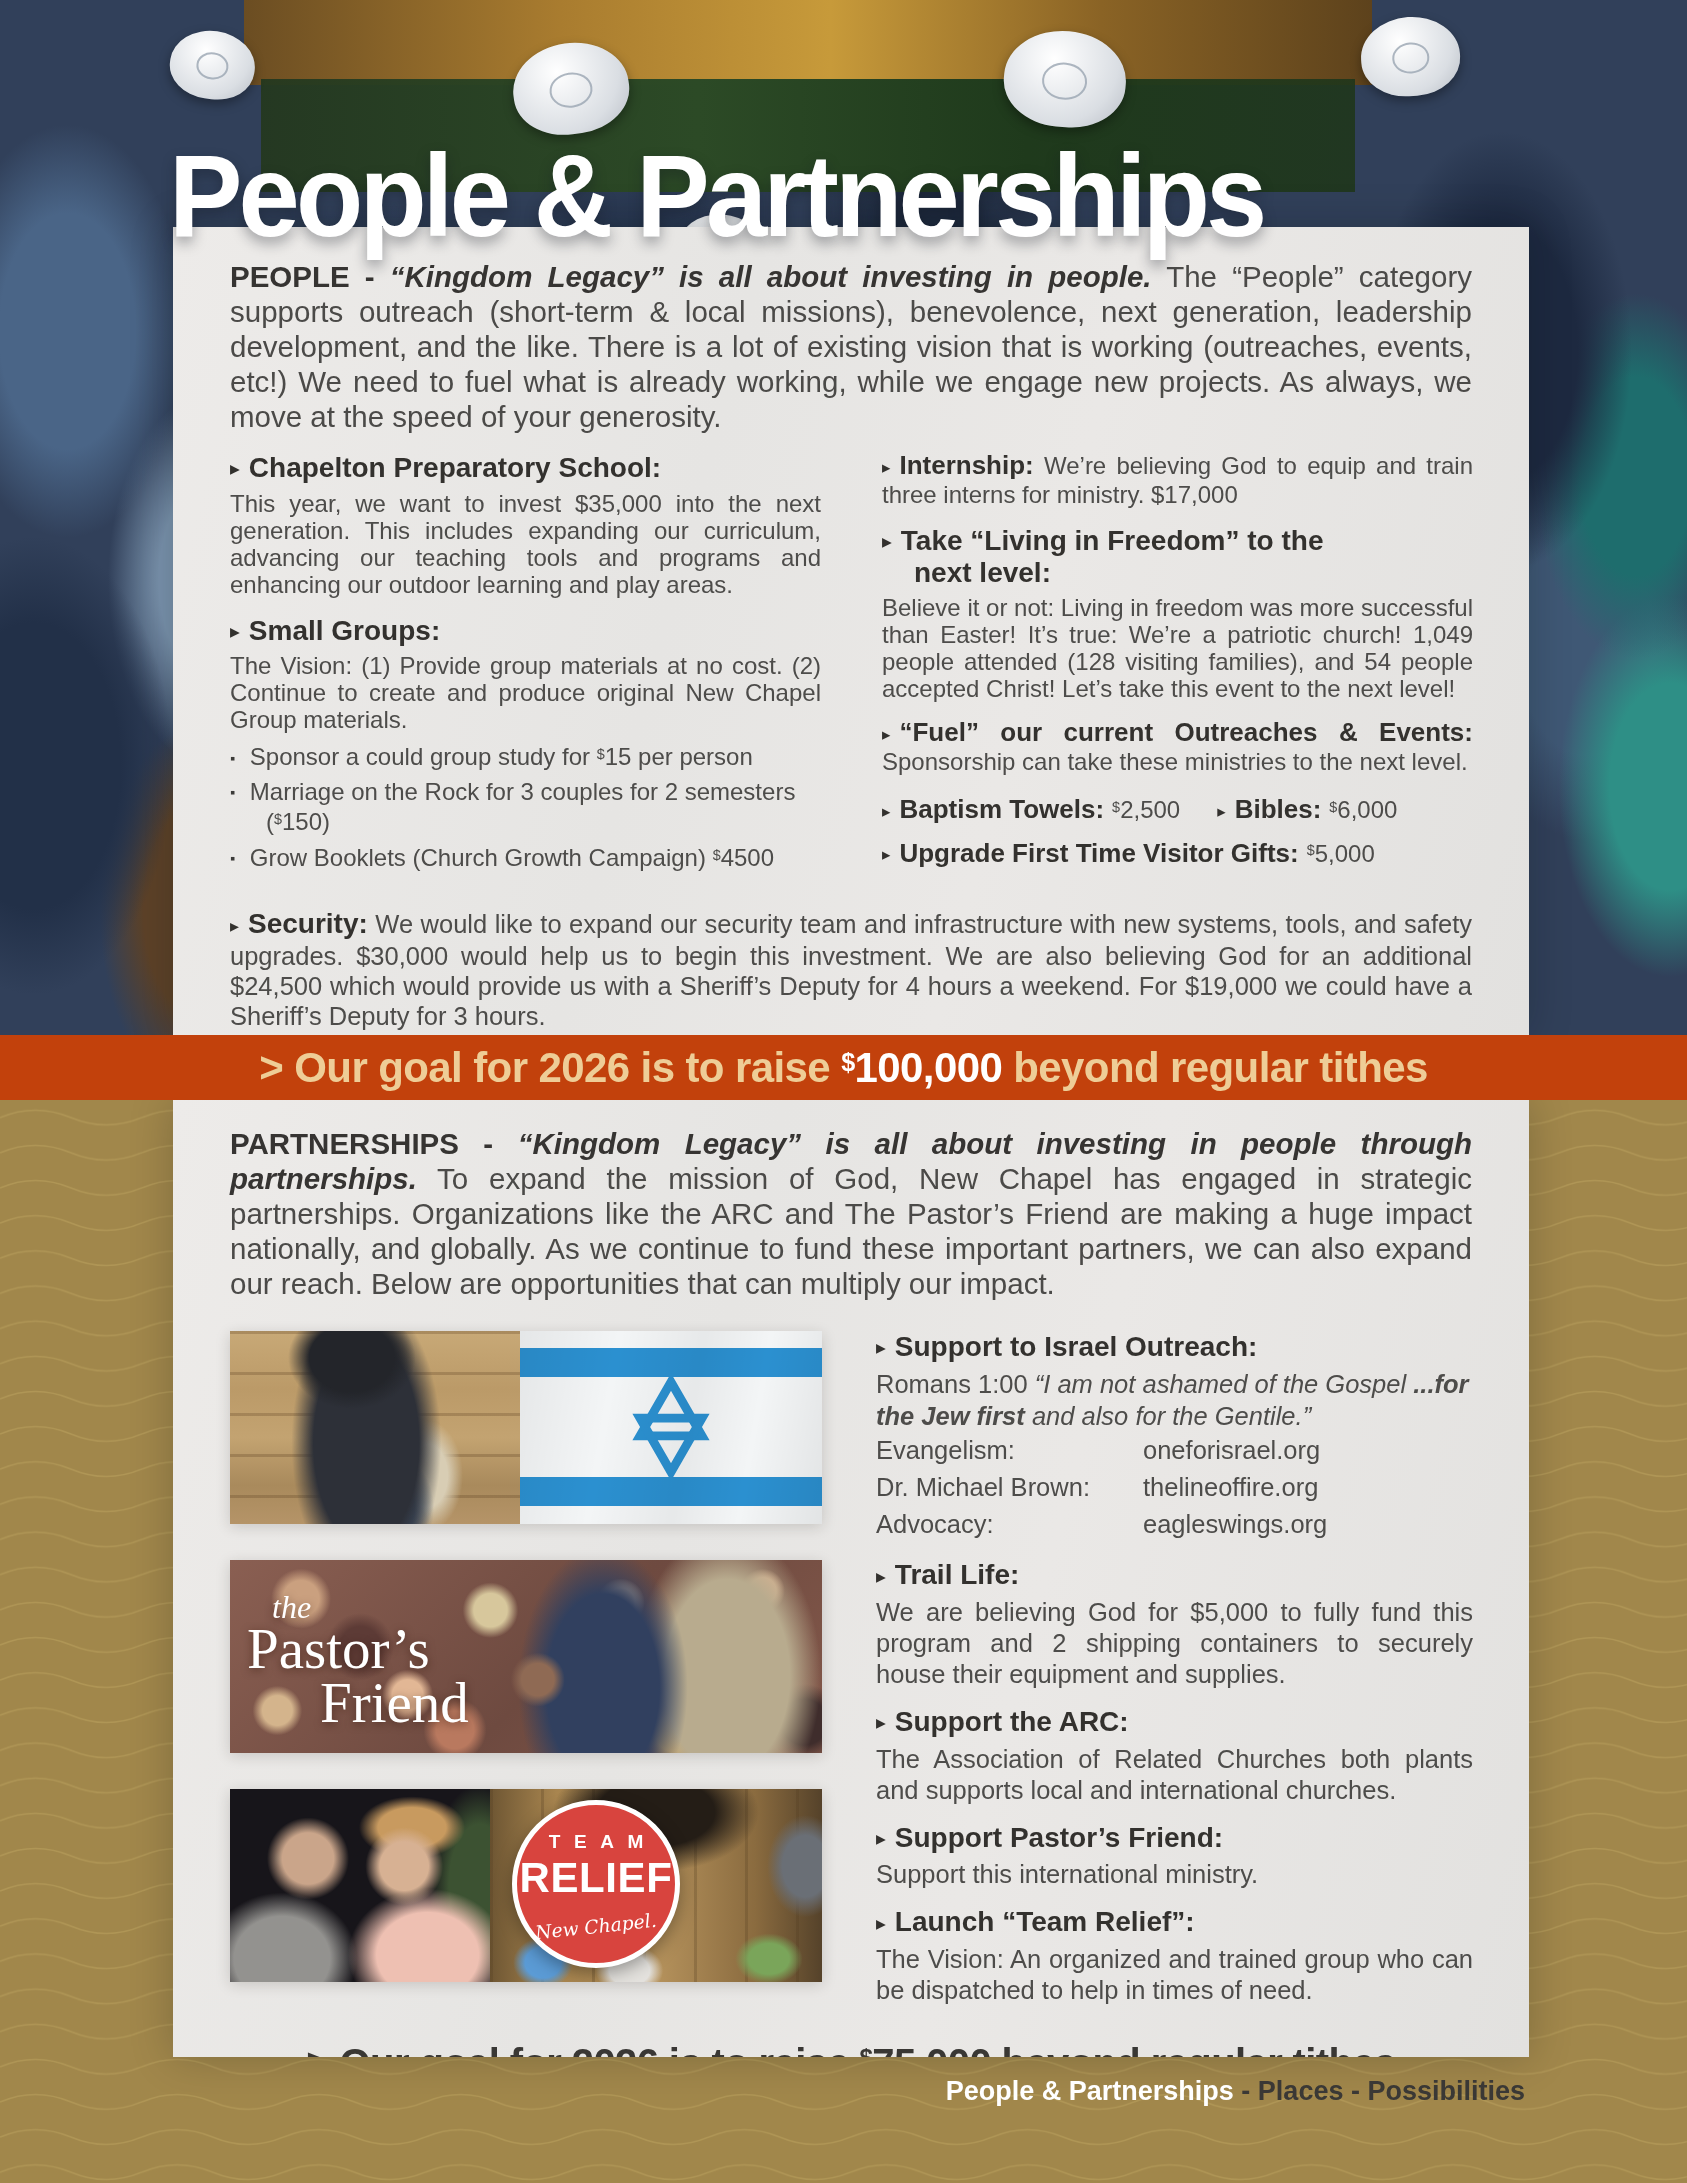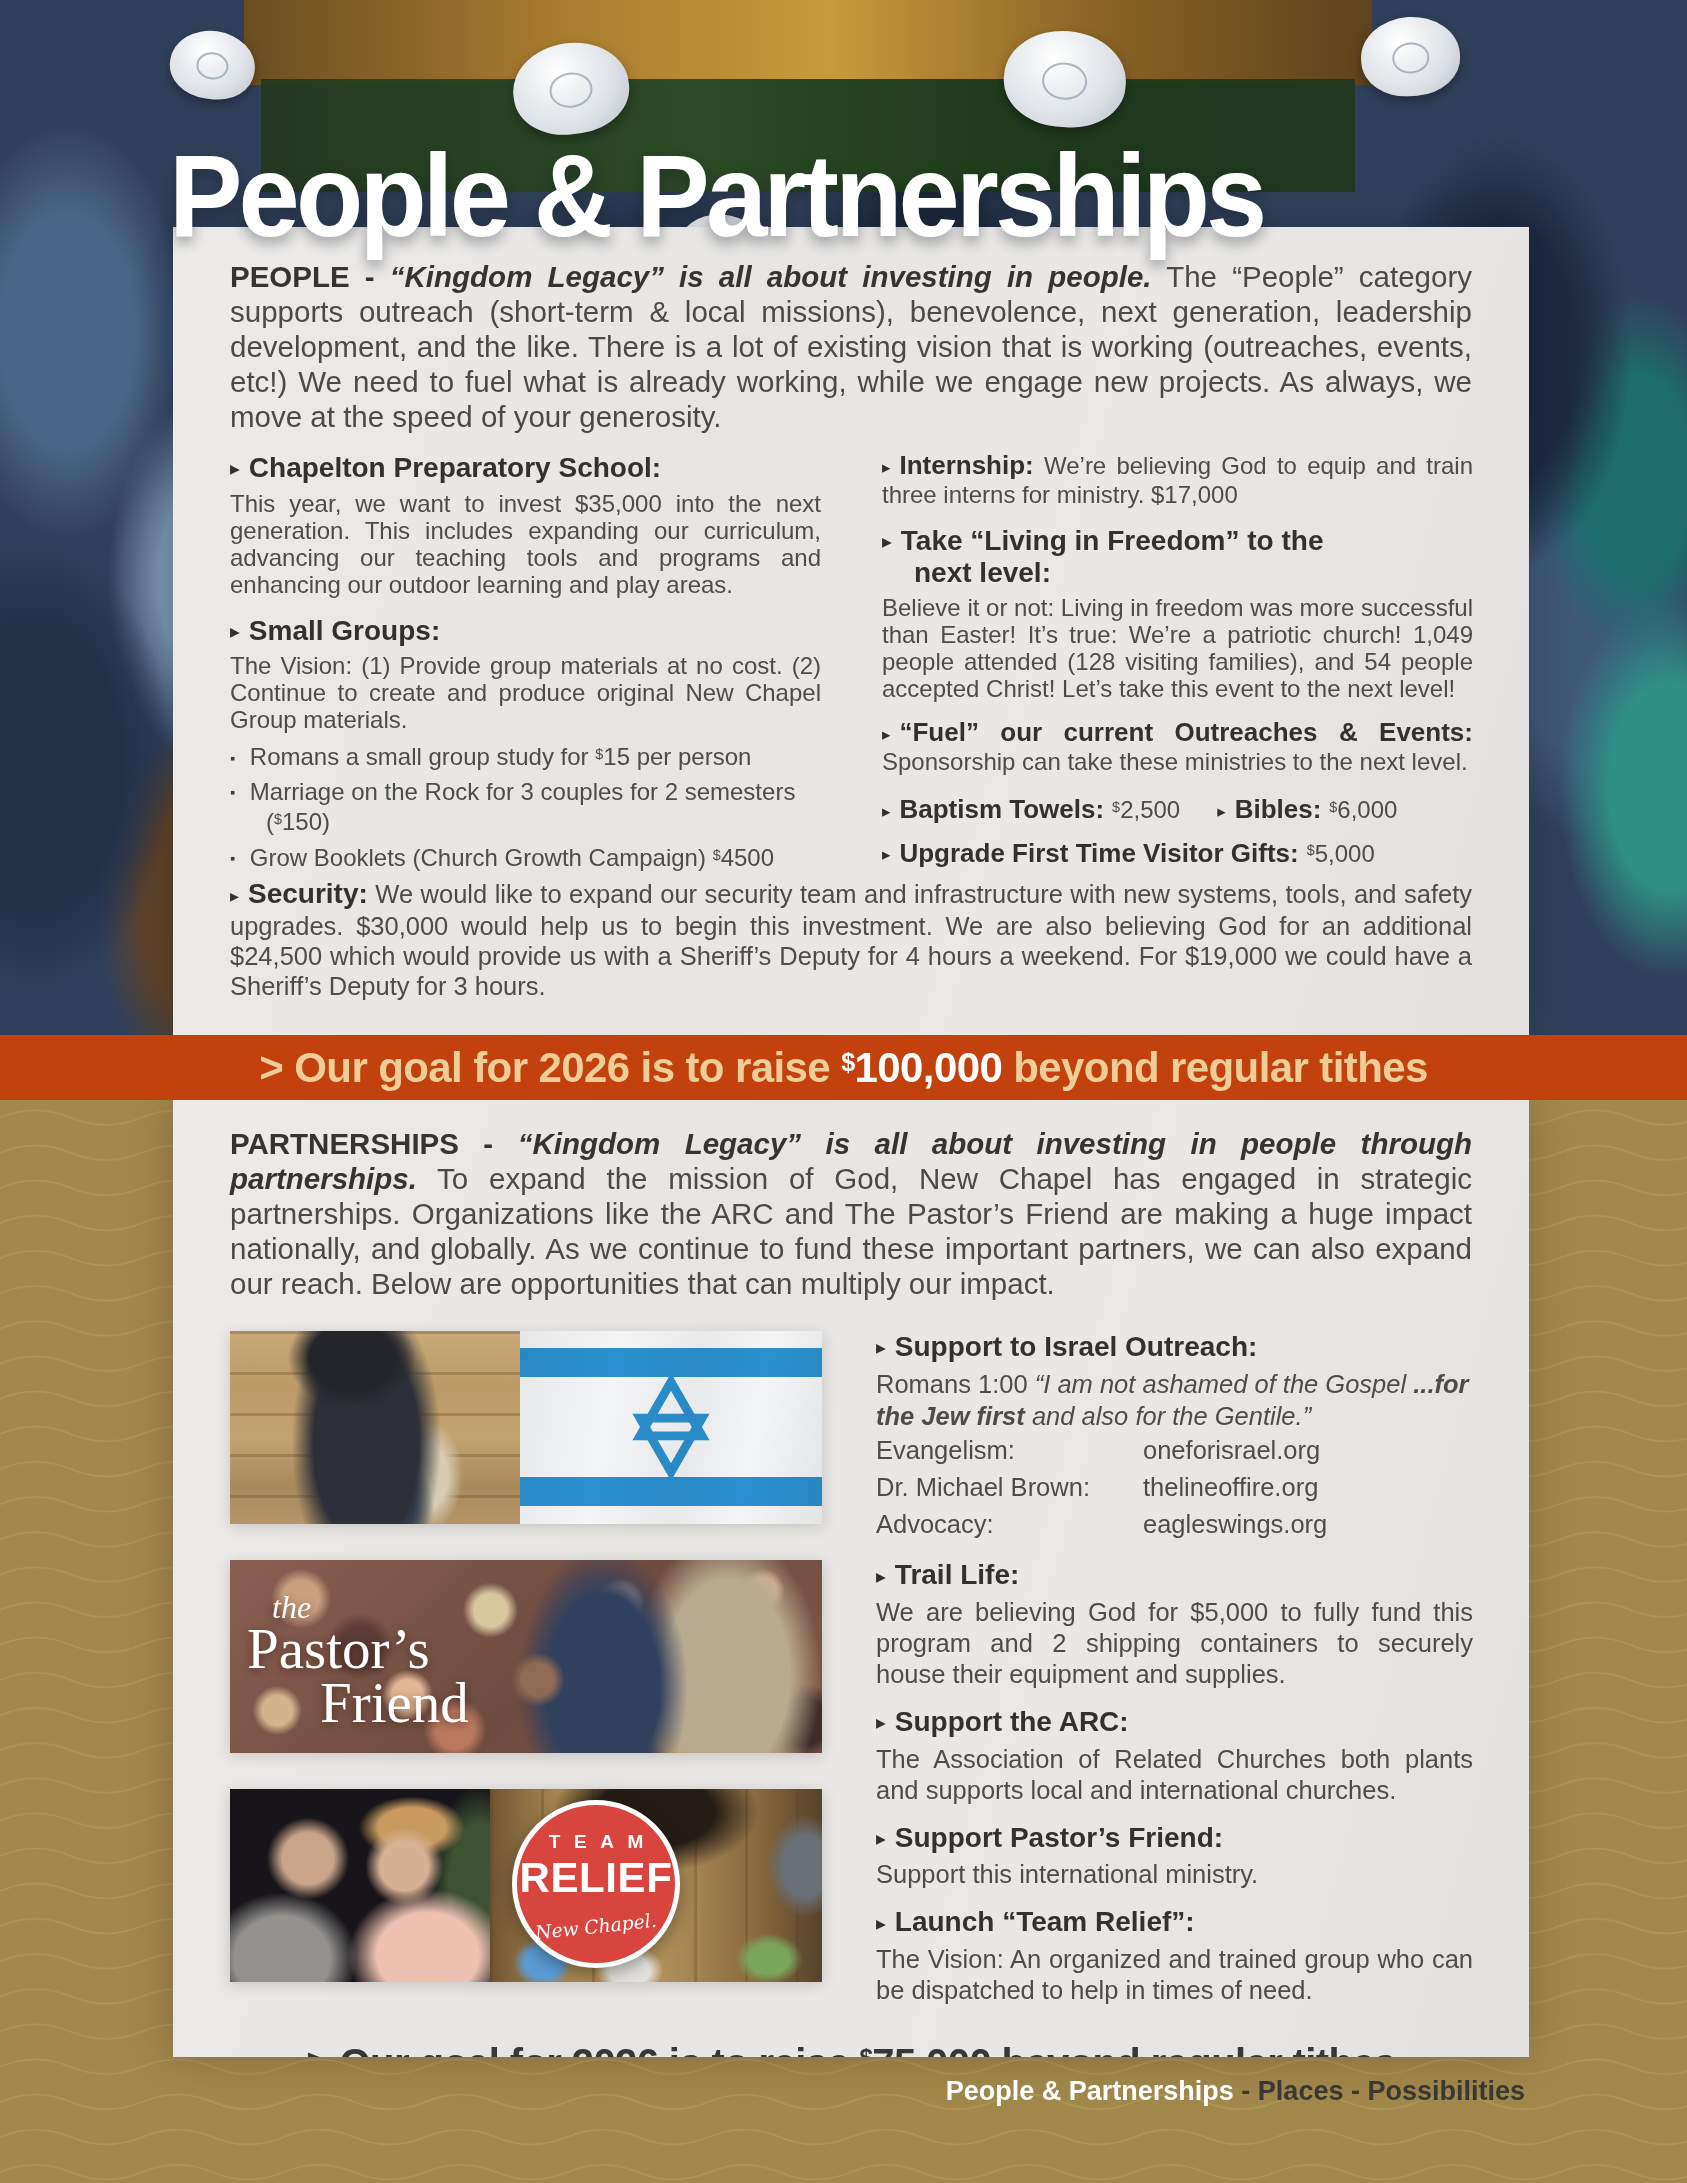--- a/index.html
+++ b/index.html
@@ -84,21 +84,21 @@
   .bullet { font-size: 24px; line-height: 27px; color: #4d4c4a; padding-left: 36px;
     text-indent: -36px; margin-bottom: 5.7px; }
   .sq { font-size: .6em; margin-right: 14.7px; vertical-align: .18em; color: #3c3b39; }
 
   .dsup { font-size: .6em; vertical-align: .45em; }
 
   .price-row { display: flex; gap: 37px; margin-top: 19px; }
   .price { font-size: 24px; color: #4d4c4a; white-space: nowrap; }
   .price .dsup { margin-left: 8px; }
 
-  .security { margin-top: 1px; font-size: 25.5px; line-height: 30px; text-align: justify; color: #4d4c4a; }
+  .security { margin-top: 31px; font-size: 25.5px; line-height: 30px; text-align: justify; color: #4d4c4a; }
   .security .ih { font-size: 28px; }
 
   
   .banner { position: absolute; left: 0; top: 1035px; width: 1687px; height: 65px;
     background: #c2410c; display: flex; align-items: center; justify-content: center; z-index: 5; }
   .bt { font-size: 42px; font-weight: bold; color: #eecd97; letter-spacing: -0.6px; white-space: nowrap; }
   .bw { color: #ffffff; }
 
   
   .gold { position: absolute; left: 0; top: 1100px; width: 1687px; height: 1083px; background: #a1874b; }
@@ -234,21 +234,21 @@
     <div class="cols">
 
       <div class="col">
         <div class="sec-h"><span class="arr">▸</span><span>Chapelton Preparatory School:</span></div>
         <p class="b">This year, we want to invest $35,000 into the next generation. This includes expanding our curriculum, advancing our teaching tools and programs and enhancing our outdoor learning and play areas.</p>
 
         <div class="sec-h mt"><span class="arr">▸</span><span>Small Groups:</span></div>
         <p class="b">The Vision: (1) Provide group materials at no cost. (2) Continue to create and produce original New Chapel Group materials.</p>
 
         <div class="bullets">
-          <div class="bullet"><span class="sq">▪</span><span>Romans a small group study for </span><span class="dsup">$</span><span>15</span><span> per person</span></div>
+          <div class="bullet"><span class="sq">▪</span><span>Sponsor a could group study for </span><span class="dsup">$</span><span>15</span><span> per person</span></div>
           <div class="bullet"><span class="sq">▪</span><span>Marriage on the Rock for 3 couples for 2 semesters (</span><span class="dsup">$</span><span>150</span><span>)</span></div>
           <div class="bullet"><span class="sq">▪</span><span>Grow Booklets (Church Growth Campaign) </span><span class="dsup">$</span><span>4500</span><span></span></div>
         </div>
       </div>
 
       <div class="col">
         <p class="item"><span class="arr">▸</span><span class="ih">Internship:</span><span> We’re believing God to equip and train three interns for ministry. $17,000</span></p>
 
         <div class="sec-h hang mt"><span class="arr">▸</span><span>Take “Living in Freedom” to the next level:</span></div>
         <p class="b">Believe it or not: Living in freedom was more successful than Easter! It’s true: We’re a patriotic church! 1,049 people attended (128 visiting families), and 54 people accepted Christ! Let’s take this event to the next level!</p>

